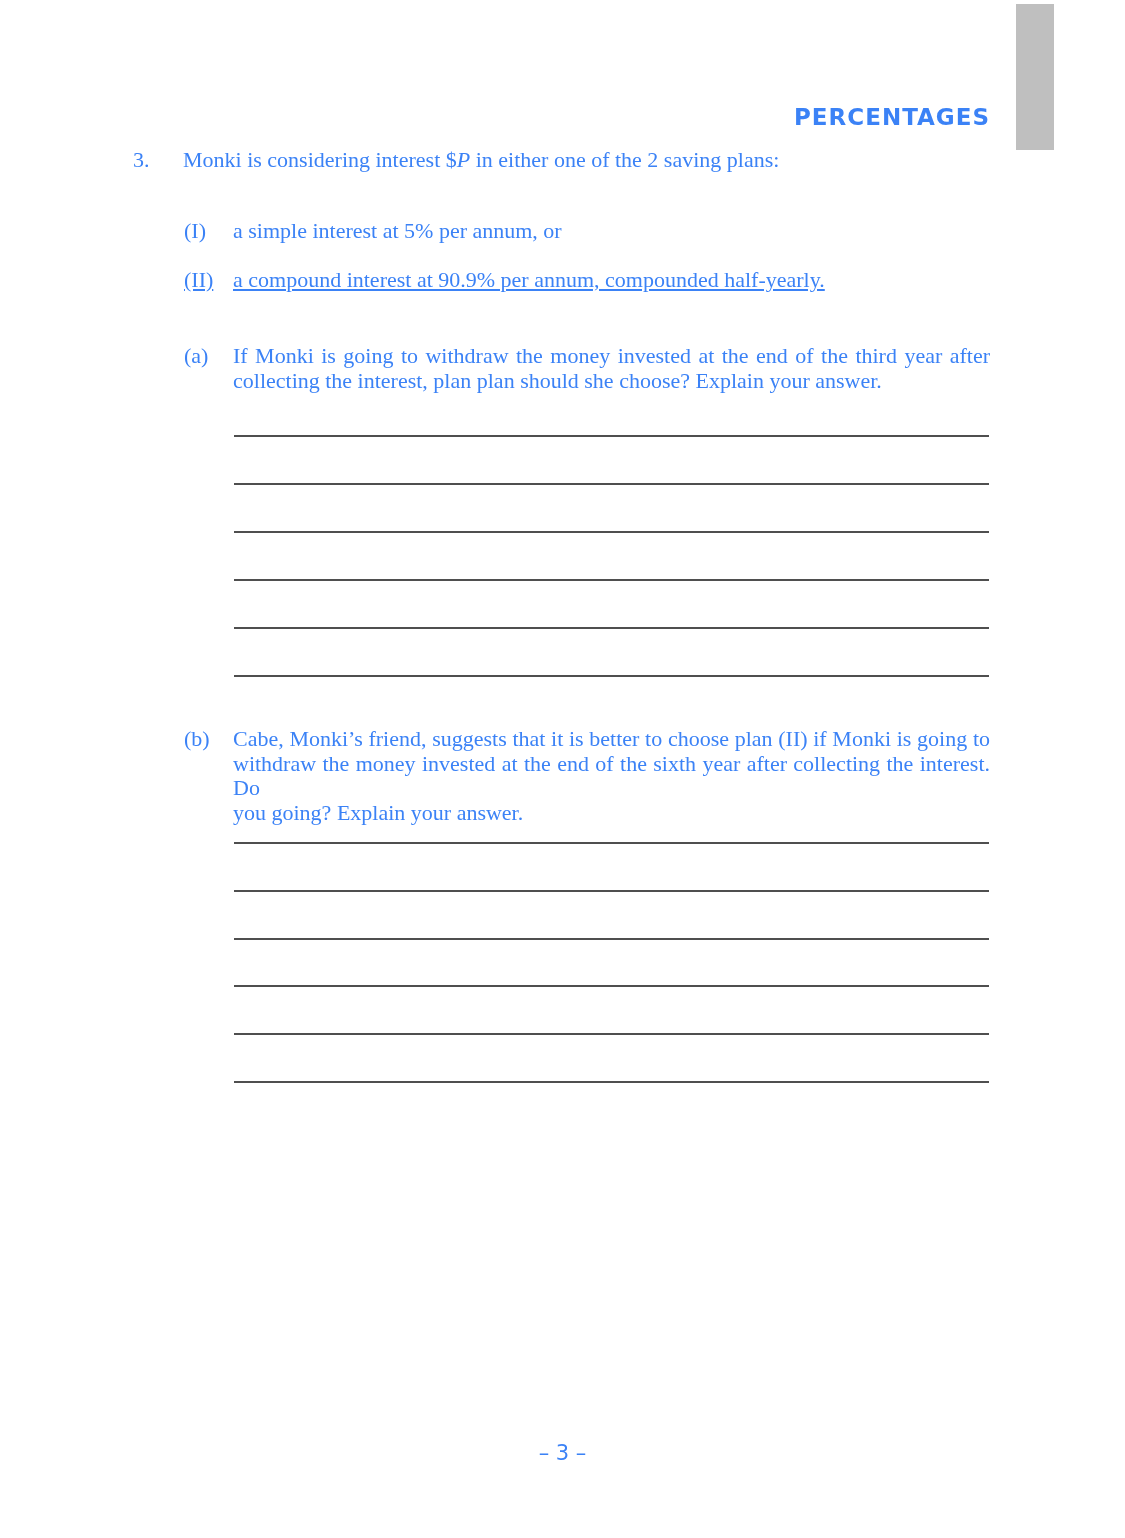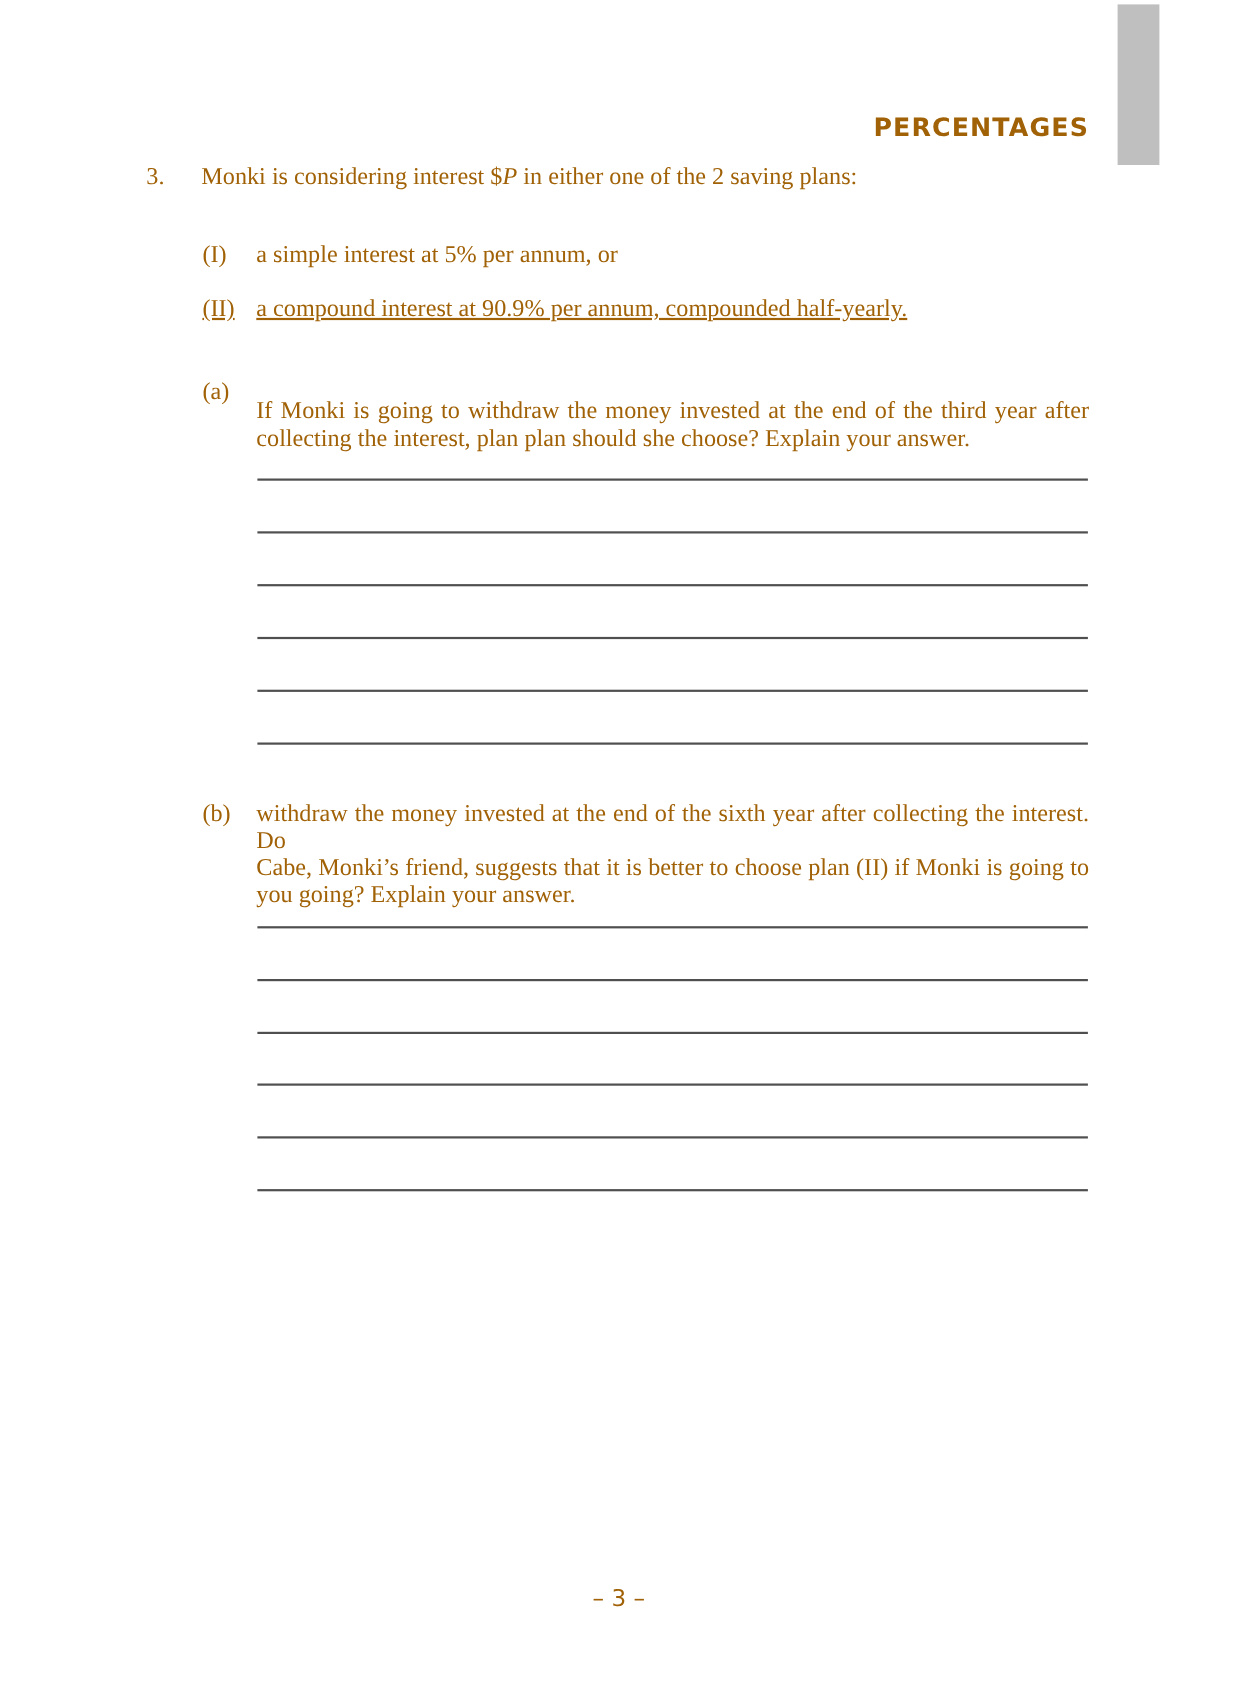--- a/index.html
+++ b/index.html
@@ -7,21 +7,21 @@
     padding: 0;
     background: #ffffff;
   }
   .page {
     position: relative;
     width: 1125px;
     height: 1538px;
     background: #ffffff;
     font-family: "Liberation Serif", serif;
     font-size: 22px;
-    color: #a16207;
+    color: #3b82f6;
     overflow: hidden;
   }
   .corner-bar {
     position: absolute;
     left: 1016px;
     top: 4px;
     width: 38px;
     height: 146px;
   }
   .chapter-title {
@@ -65,21 +65,21 @@
   .plan1-row  { top: 219px; }
   .plan2-row  { top: 268px; text-decoration: underline; }
   .parta-label { top: 344px; }
   .partb-label { top: 727px; }
   .part-text {
     position: absolute;
     left: 233px;
     width: 757px;
     line-height: 24.5px;
   }
-  .parta-text { top: 344px; margin-top: 17px; }
+  .parta-text { top: 344px; }
   .partb-text { top: 727px; }
   .jline {
     text-align: justify;
     text-align-last: justify;
   }
   .answer-lines {
     position: absolute;
     left: 234px;
     width: 755px;
   }
@@ -128,22 +128,22 @@
       <div class="answer-line" style="border-top-color: rgb(79, 79, 79);"></div>
       <div class="answer-line" style="border-top-color: rgb(79, 79, 79);"></div>
       <div class="answer-line" style="border-top-color: rgb(79, 79, 79);"></div>
       <div class="answer-line" style="border-top-color: rgb(79, 79, 79);"></div>
       <div class="answer-line" style="border-top-color: rgb(79, 79, 79);"></div>
       <div class="answer-line" style="border-top-color: rgb(79, 79, 79);"></div>
     </div>
 
   <div class="item-label partb-label">(b)</div>
   <div class="part-text partb-text">
+    <div class="jline">Cabe, Monki’s friend, suggests that it is better to choose plan (II) if Monki is going to</div>
     <div class="jline">withdraw the money invested at the end of the sixth year after collecting the interest. Do</div>
-    <div class="jline">Cabe, Monki’s friend, suggests that it is better to choose plan (II) if Monki is going to</div>
     <div>you going? Explain your answer.</div>
   </div>
 
   <div class="answer-lines answer-lines-b">
       <div class="answer-line" style="border-top-color: rgb(79, 79, 79);"></div>
       <div class="answer-line" style="border-top-color: rgb(79, 79, 79);"></div>
       <div class="answer-line" style="border-top-color: rgb(79, 79, 79);"></div>
       <div class="answer-line" style="border-top-color: rgb(79, 79, 79);"></div>
       <div class="answer-line" style="border-top-color: rgb(79, 79, 79);"></div>
       <div class="answer-line" style="border-top-color: rgb(79, 79, 79);"></div>

